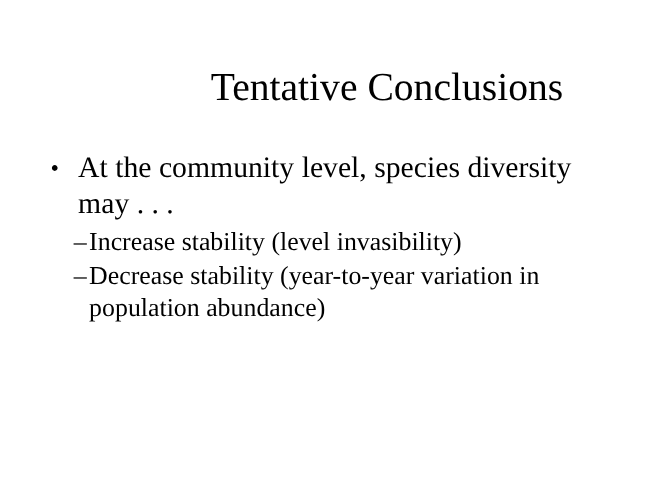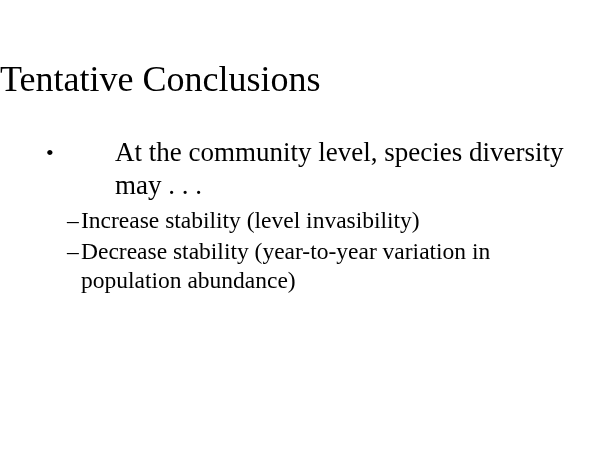--- a/index.html
+++ b/index.html
@@ -14,21 +14,21 @@
     background: #ffffff;
     color: #000000;
     font-family: "Liberation Serif", "DejaVu Serif", serif;
     overflow: hidden;
   }
   .slide-title {
     position: absolute;
     top: 57px;
     left: 0;
     width: 512px;
-    text-align: left;
+    text-align: right;
     font-size: 36px;
     line-height: 44px;
     white-space: nowrap;
   }
   .body-text {
     position: absolute;
     top: 136px;
     left: 46px;
   }
   .l1 {
@@ -38,21 +38,20 @@
     line-height: 33px;
   }
   .l1-marker {
     flex: none;
     width: 25px;
     font-size: 22px;   
     line-height: 33px;
   }
   .l1-text {
     width: 452px;
-    margin-left: 44px;
   }
   .l2 {
     display: flex;
     align-items: flex-start;
     margin-left: 21px;
     font-size: 23.5px;
     line-height: 29.5px;
   }
   .l1 + .l2 { margin-top: 4px; }
   .l2 + .l2 { margin-top: 1px; }

